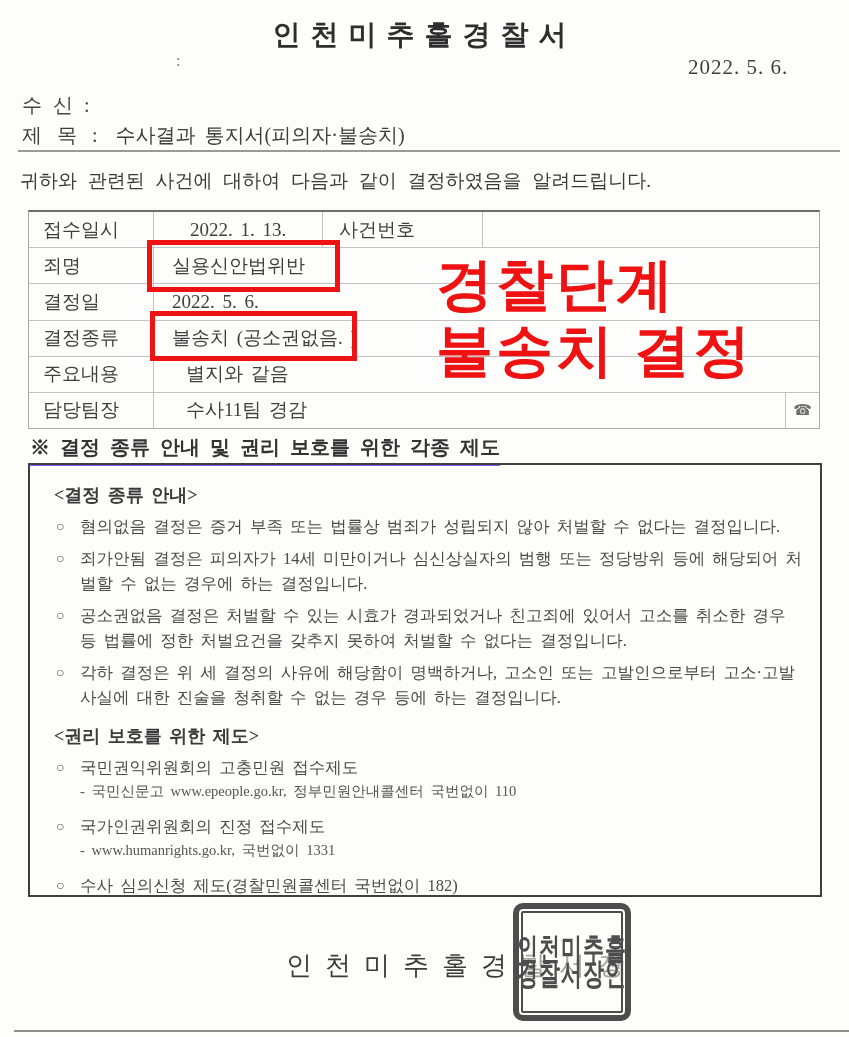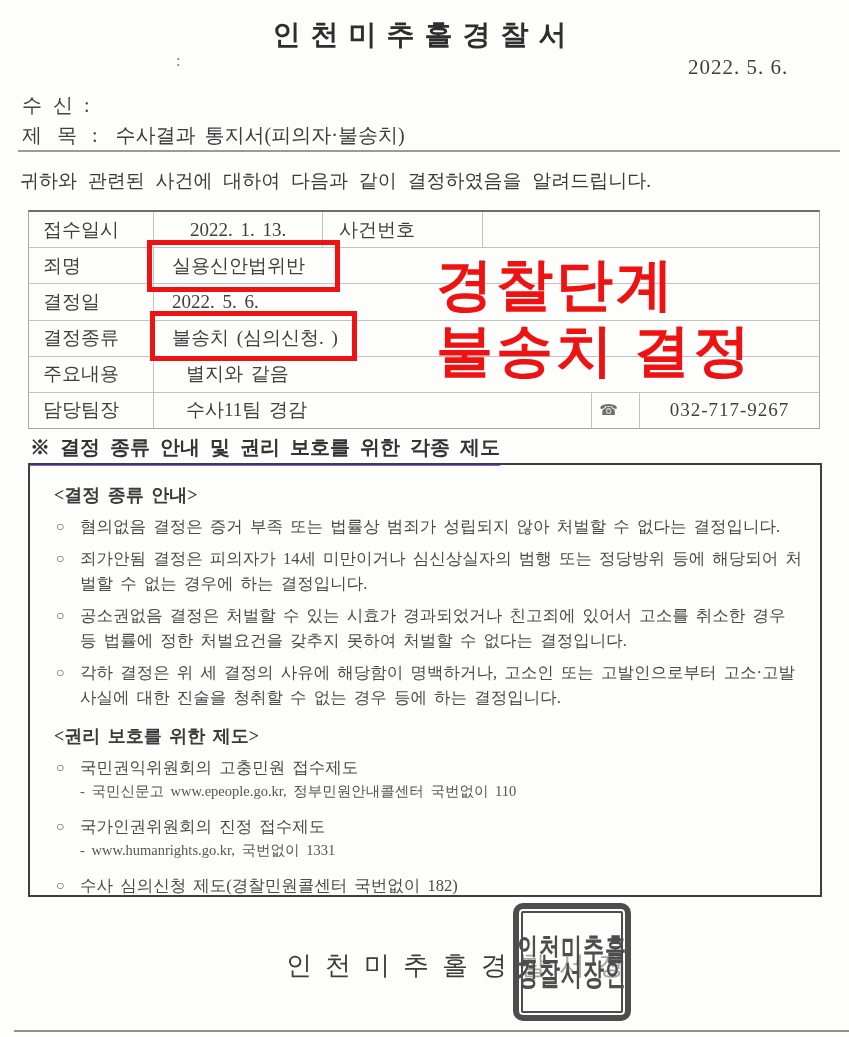--- a/index.html
+++ b/index.html
@@ -105,35 +105,34 @@
     <div class="trow">
       <div class="tcell cell-label">
           <span>결정일</span>
         </div>
       <div class="tcell cell-value">2022. 5. 6.</div>
     </div>
     <div class="trow">
       <div class="tcell cell-label">
           <span>결정종류</span>
         </div>
-      <div class="tcell cell-value">불송치 (심의신청. )</div>
+      <div class="tcell cell-value">불송치 (공소권없음. )</div>
     </div>
     <div class="trow">
       <div class="tcell cell-label">
           <span>주요내용</span>
         </div>
       <div class="tcell cell-value" style="padding-left:32px;">별지와 같음</div>
     </div>
     <div class="trow">
       <div class="tcell cell-label">
           <span>담당팀장</span>
         </div>
       <div class="tcell cell-value">수사11팀  경감</div>
       <div class="tcell cell-phone-icon">☎</div>
-      <div class="tcell cell-phone">032-717-9267</div>
     </div>
   </div>
 
   <div class="red-box b1"></div>
   <div class="red-box b2"></div>
   <div class="red-stamp">
     <div>경찰단계</div>
     <div>불송치 결정</div>
   </div>
 

